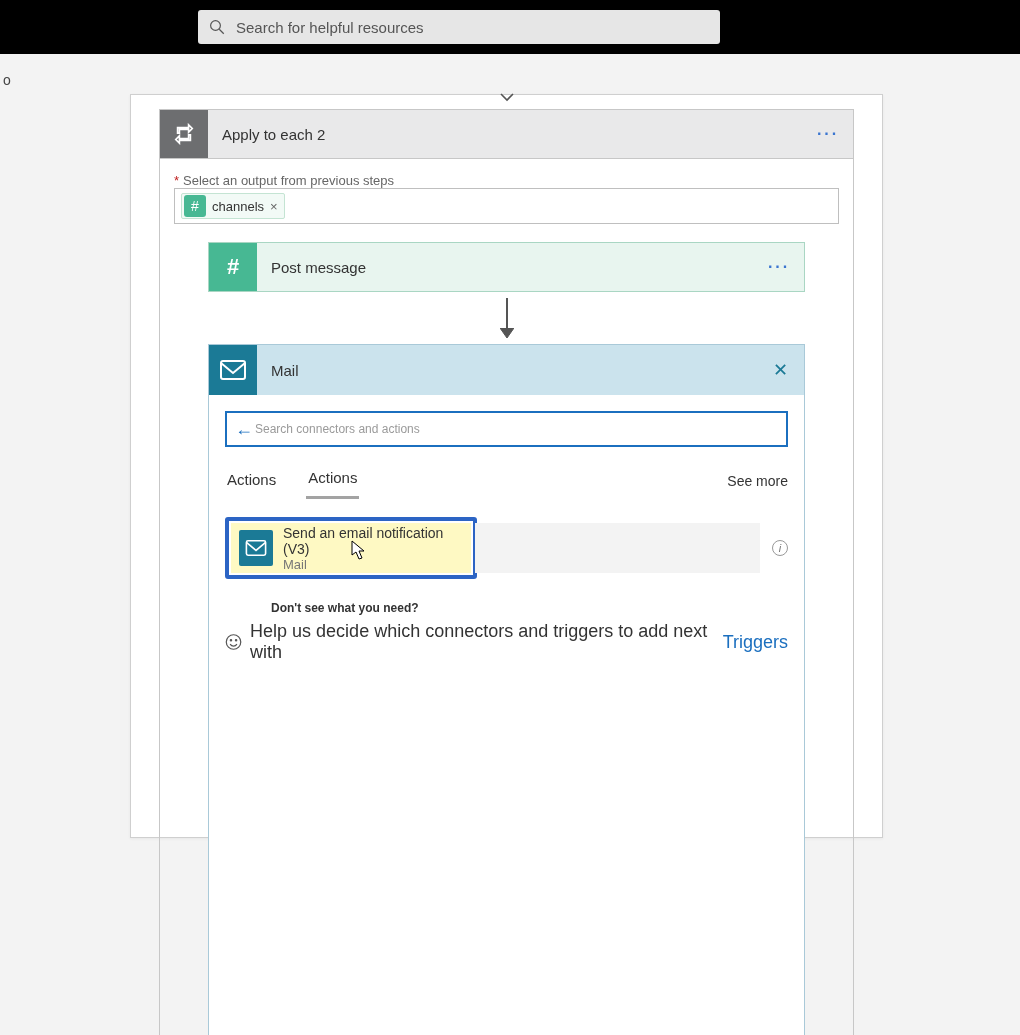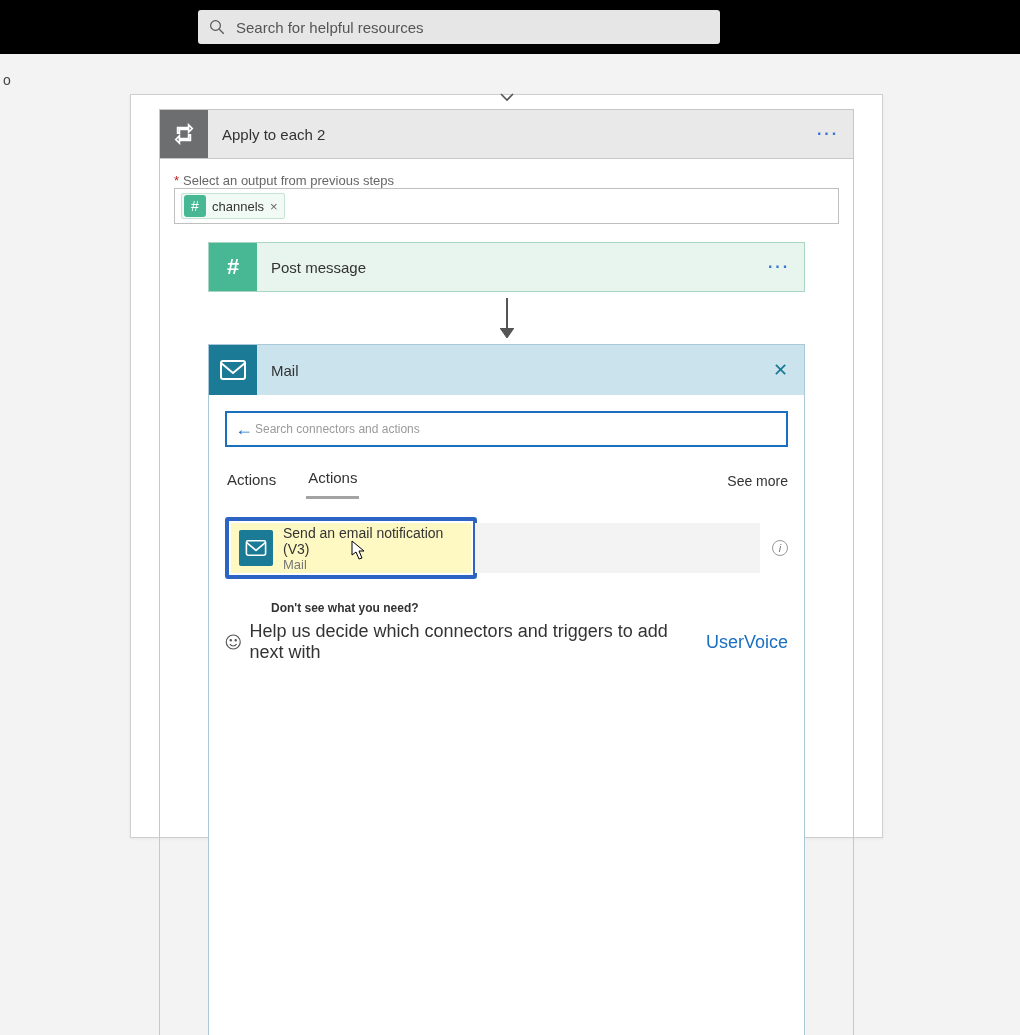--- a/index.html
+++ b/index.html
@@ -242,21 +242,21 @@
         <div class="footnote">
           <div class="needq">Don't see what you need?</div>
           <div class="line">
             <svg viewBox="0 0 20 20">
                 <circle cx="10" cy="10" r="8.5"></circle>
                 <circle cx="7" cy="8" r="0.8" fill="#555"></circle>
                 <circle cx="13" cy="8" r="0.8" fill="#555"></circle>
                 <path d="M6 12.5c1 1.5 2.4 2.3 4 2.3s3-0.8 4-2.3"></path>
               </svg>
             <span>Help us decide which connectors and triggers to add next with</span>
-            <span class="link">UserVoice</span>
+            <span class="link">Triggers</span>
           </div>
         </div>
 
       </div>
     </div>
 
   </div>
 
 </div>
 

